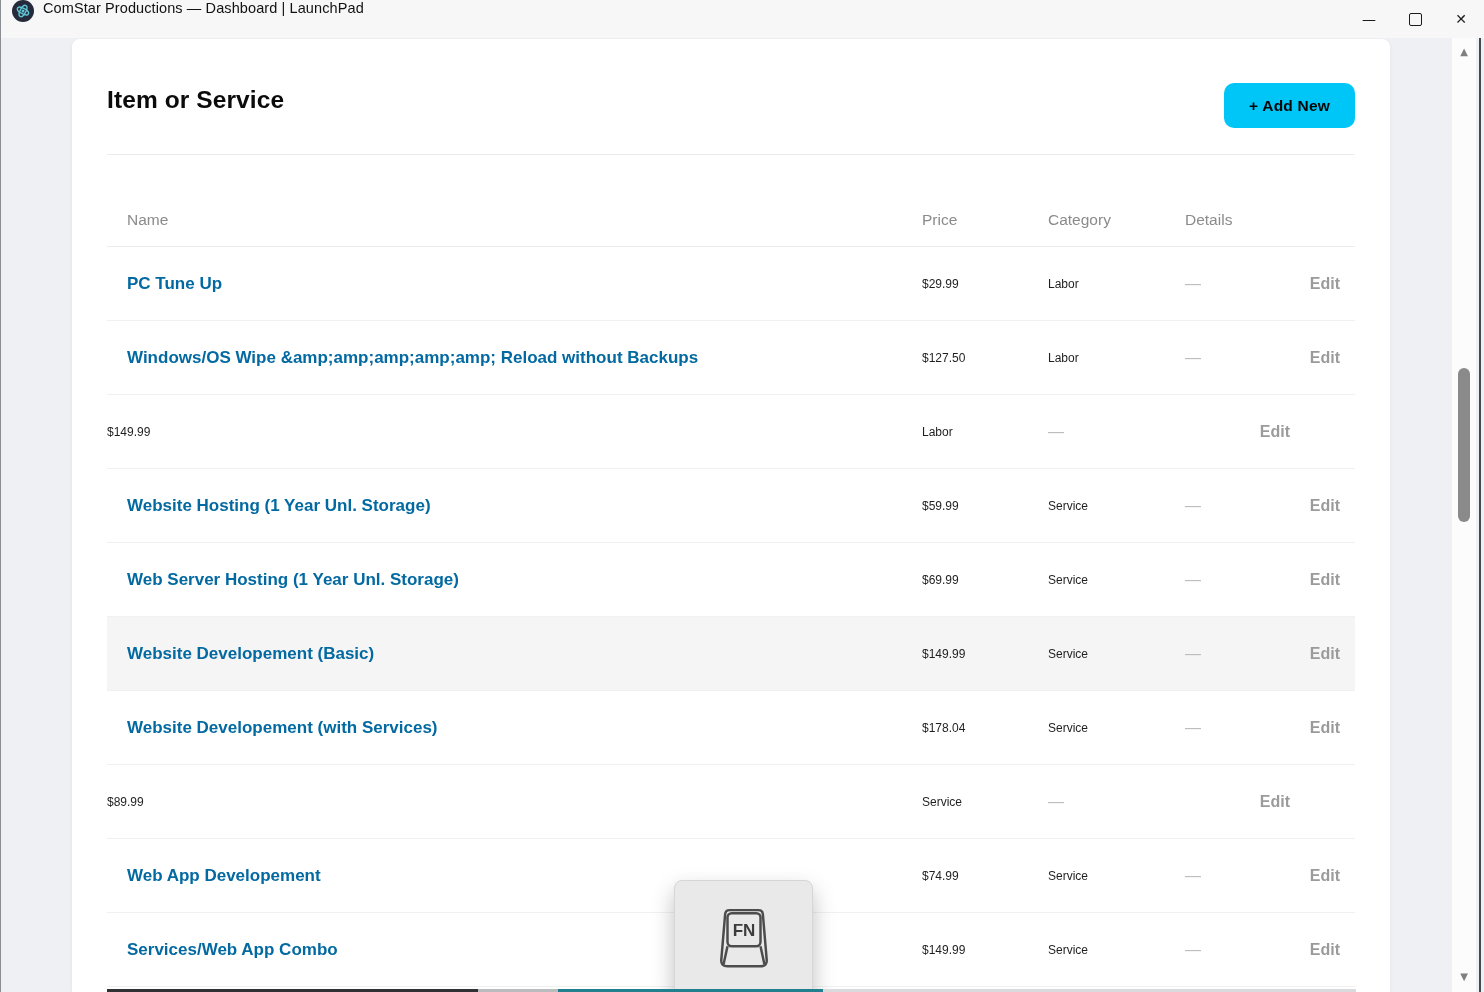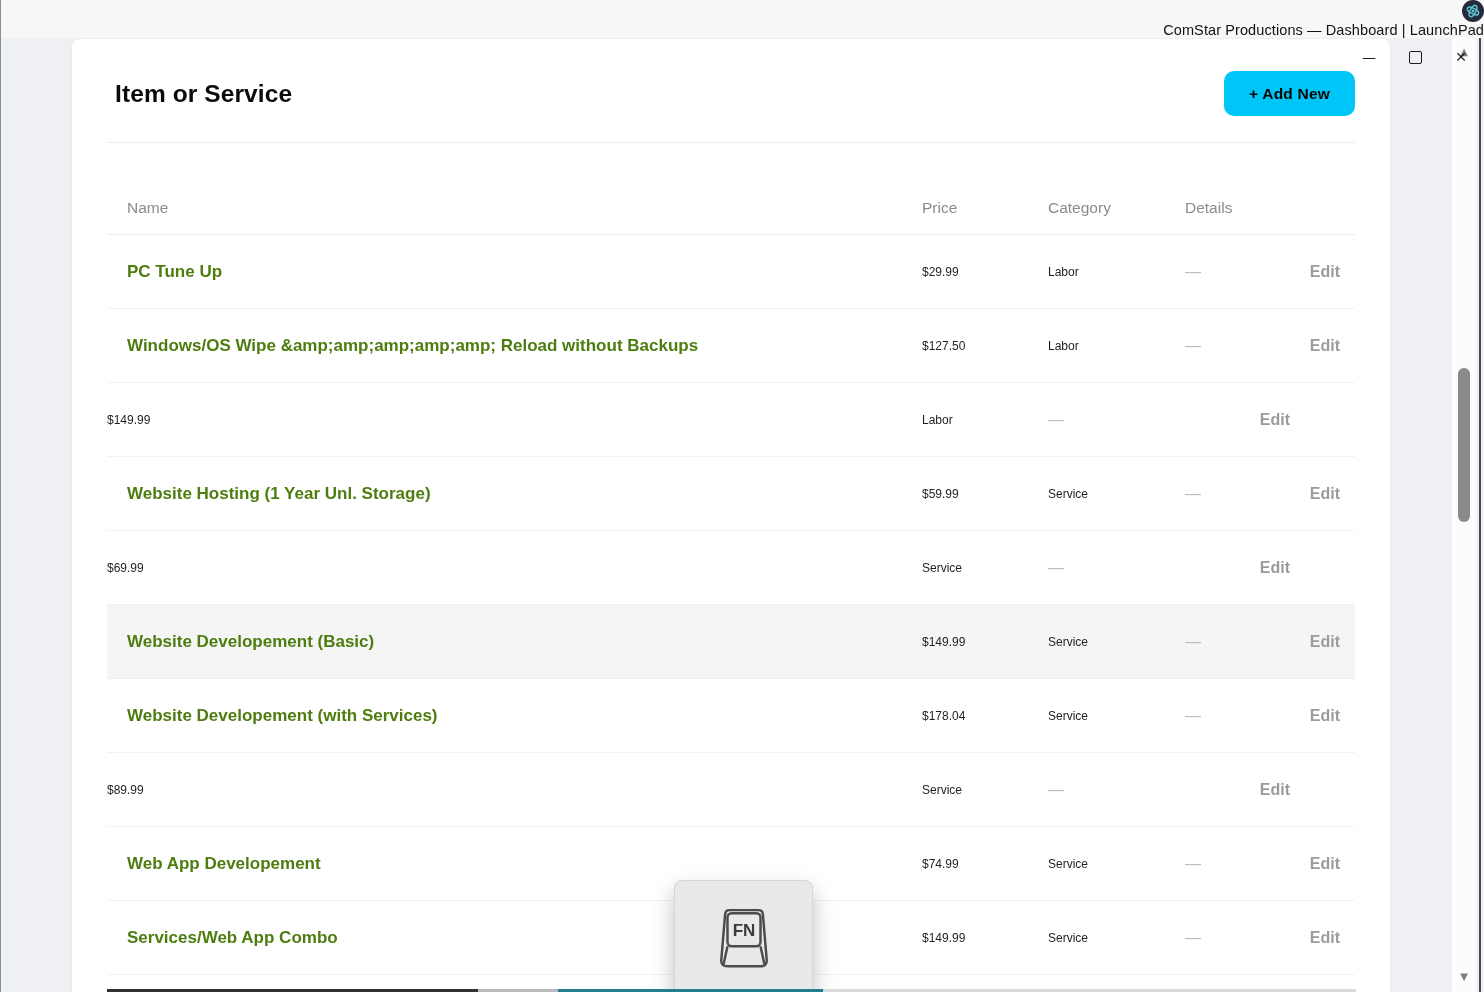--- a/index.html
+++ b/index.html
@@ -8,21 +8,21 @@
     background:#eef0f3;
     font-family:"Liberation Sans","DejaVu Sans",sans-serif;
     -webkit-font-smoothing:antialiased;
   }
   .win-edge-left{position:absolute;left:0;top:0;bottom:0;width:1px;background:#8a8d92;z-index:50;}
   .win-edge-right{position:absolute;left:1479px;top:38px;bottom:0;width:2px;background:#454a4f;z-index:50;}
 
   
   .titlebar{
     position:absolute;top:0;left:0;right:0;height:38px;background:#f7f7f8;
-    display:flex;align-items:flex-end;z-index:40;flex-direction:column;
+    display:flex;align-items:flex-start;z-index:40;
   }
   .app-icon{width:22px;height:22px;margin-left:12px;display:inline-flex;flex:none;}
   .titlebar .title{margin-left:9px;font-size:14.5px;color:#121212;letter-spacing:.1px;}
   .win-controls{margin-left:auto;display:flex;height:38px;}
   .win-btn{
     width:46px;height:38px;border:none;background:transparent;cursor:pointer;
     display:flex;align-items:center;justify-content:center;color:#1b1b1b;padding:0;
   }
   .win-btn .glyph{font-size:14px;line-height:1;color:#1b1b1b;font-family:"DejaVu Sans",sans-serif;}
   .max-square{width:11px;height:11px;border:1.2px solid #1b1b1b;border-radius:2px;display:inline-block;}
@@ -31,36 +31,36 @@
   .main{position:absolute;top:38px;left:0;right:0;bottom:0;background:#eef0f3;}
   .card{
     position:absolute;left:72px;top:1px;width:1318px;bottom:0;background:#ffffff;
     border-radius:8px 8px 0 0;box-shadow:0 1px 4px rgba(0,0,0,.05);
     padding:0 35px;box-sizing:border-box;overflow:hidden;
   }
   .card-header{
     display:flex;align-items:center;justify-content:space-between;
     padding:32px 0 26px;border-bottom:1px solid #ececec;
   }
-  .card-header h1{margin:8px;font-size:24.5px;font-weight:700;color:#0b0b0b;letter-spacing:.1px;}
+  .card-header h1{margin:0;font-size:24.5px;font-weight:700;color:#0b0b0b;letter-spacing:.1px;}
   .add-new{
     border:none;cursor:pointer;height:45px;padding:0 25px;border-radius:10px;
     background:#00c6f7;color:#050505;font-size:15.5px;font-weight:700;
-    font-family:"Liberation Sans",sans-serif;letter-spacing:.2px;
+    font-family:"Liberation Sans",sans-serif;letter-spacing:.2px;margin-top:12px;
   }
 
   
   .grid-cols{display:grid;grid-template-columns:815px 126px 137px 120px 1fr;align-items:center;}
   .thead{height:91px;border-bottom:1px solid #ececec;align-items:end;}
   .thead span{font-size:15.5px;color:#8b8b8b;padding-bottom:17px;}
   .thead .c-name{padding-left:20px;}
   .trow{height:73px;border-bottom:1px solid #f1f1f1;}
   .trow.highlighted{background:#f5f5f6;}
   .c-name{padding-left:20px;}
-  .trow .c-name{font-size:17px;font-weight:600;color:#4d7c0f;}
+  .trow .c-name{font-size:17px;font-weight:600;color:#0369a1;}
   .trow .c-price,.trow .c-cat{font-size:12px;color:#1f1f1f;}
   .trow .c-det{font-size:16px;color:#bcbcbc;}
   .trow .c-edit{font-size:16px;font-weight:600;color:#9b9b9b;text-align:right;padding-right:15px;cursor:pointer;}
 
   
   .scrollbar{position:absolute;top:0;left:1384px;width:96px;bottom:0;}
   .scroll-gutter{position:absolute;top:0;right:4px;width:24px;bottom:0;background:#fcfcfc;}
   .scroll-arrow{
     position:absolute;left:0;width:24px;text-align:center;font-size:10px;color:#7f7f7f;
     cursor:pointer;user-select:none;font-family:"DejaVu Sans",sans-serif;
@@ -157,20 +157,21 @@
     <span class="c-edit">Edit</span>
   </div>
           <div class="trow grid-cols">
     <span class="c-name">Website Hosting (1 Year Unl. Storage)</span>
     <span class="c-price">$59.99</span>
     <span class="c-cat">Service</span>
     <span class="c-det">—</span>
     <span class="c-edit">Edit</span>
   </div>
           <div class="trow grid-cols">
+    <span class="c-name">Web Server Hosting (1 Year Unl. Storage)</span>
     <span class="c-price">$69.99</span>
     <span class="c-cat">Service</span>
     <span class="c-det">—</span>
     <span class="c-edit">Edit</span>
   </div>
           <div class="trow grid-cols highlighted">
     <span class="c-name">Website Developement (Basic)</span>
     <span class="c-price">$149.99</span>
     <span class="c-cat">Service</span>
     <span class="c-det">—</span>

